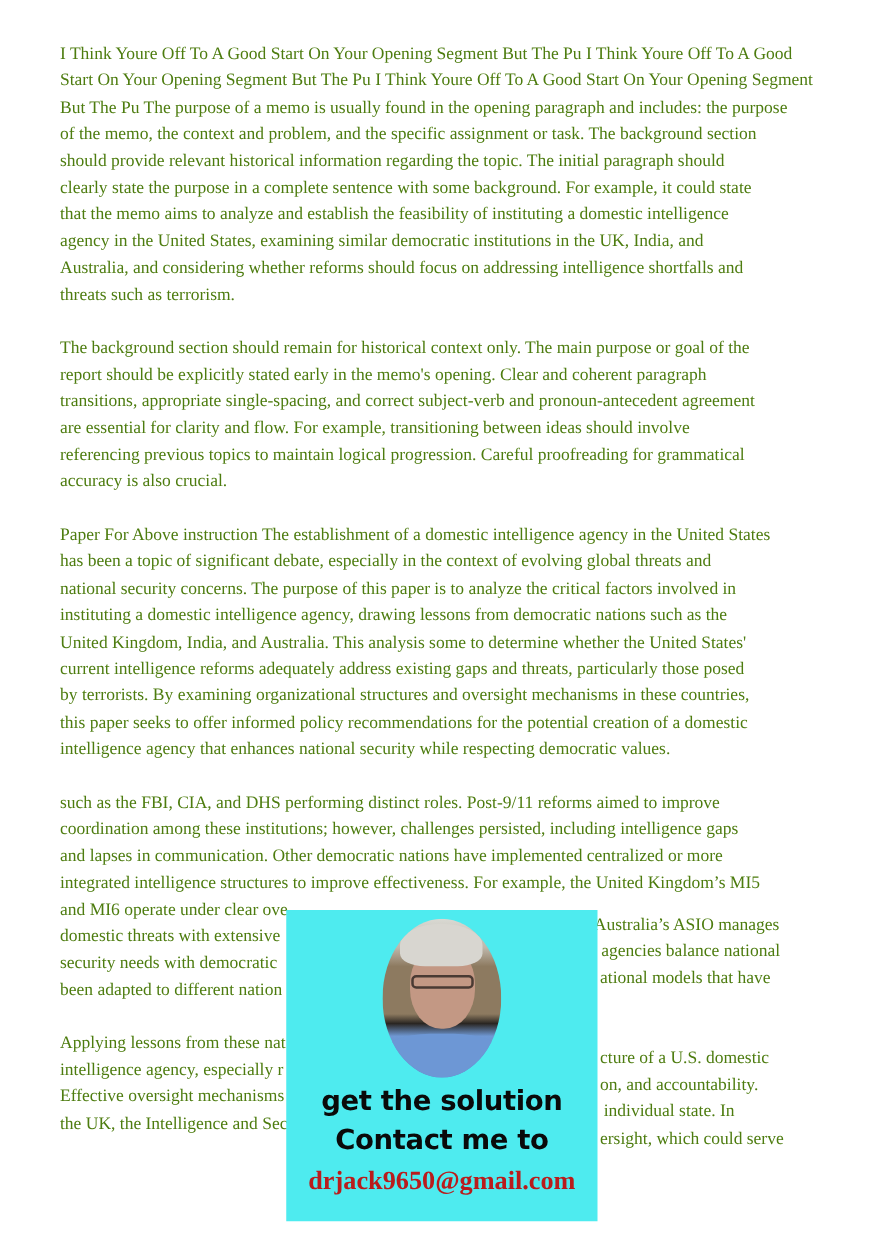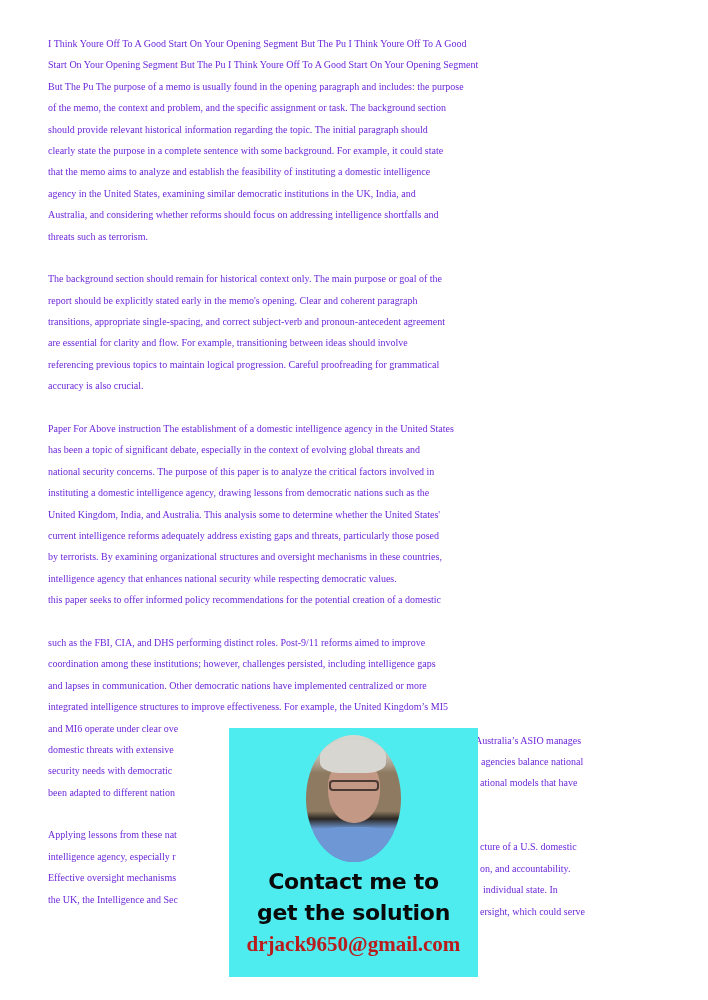--- a/index.html
+++ b/index.html
@@ -1,19 +1,19 @@
 <!DOCTYPE html>
 <html><head>
 <meta charset="utf-8">
 <style>
   html, body { margin: 0; padding: 0; background: #ffffff; }
   body { width: 708px; height: 1000px; position: relative; overflow: hidden; }
   .page {
     position: absolute; left: 48px; top: 33px; width: 640px;
-    font-family: "Liberation Serif", serif; font-size: 10px; line-height: 21.4px; color: #6d28d9;
+    font-family: "Liberation Serif", serif; font-size: 14px; line-height: 21.4px; color: #4d7c0f;
   }
   .para { margin: 0 0 21.4px 0; }
   .line { display: block; white-space: nowrap; height: 21.4px; position: relative; }
   .frag-right { position: absolute; top: 12px; }
   .overlay {
     position: absolute; left: 229px; top: 728px; width: 249px; height: 249px;
     background: #4eebef; text-align: center;
   }
   .photo {
     position: absolute; left: 77px; top: 7px; width: 95px; height: 127px; border-radius: 50%;
@@ -60,22 +60,22 @@
       <span class="line">accuracy is also crucial.</span>
     </div>
     <div class="para">
       <span class="line">Paper For Above instruction The establishment of a domestic intelligence agency in the United States</span>
       <span class="line">has been a topic of significant debate, especially in the context of evolving global threats and</span>
       <span class="line">national security concerns. The purpose of this paper is to analyze the critical factors involved in</span>
       <span class="line">instituting a domestic intelligence agency, drawing lessons from democratic nations such as the</span>
       <span class="line">United Kingdom, India, and Australia. This analysis some to determine whether the United States'</span>
       <span class="line">current intelligence reforms adequately address existing gaps and threats, particularly those posed</span>
       <span class="line">by terrorists. By examining organizational structures and oversight mechanisms in these countries,</span>
+      <span class="line">this paper seeks to offer informed policy recommendations for the potential creation of a domestic</span>
       <span class="line">intelligence agency that enhances national security while respecting democratic values.</span>
-      <span class="line">this paper seeks to offer informed policy recommendations for the potential creation of a domestic</span>
     </div>
     <div class="para">
       <span class="line">such as the FBI, CIA, and DHS performing distinct roles. Post-9/11 reforms aimed to improve</span>
       <span class="line">coordination among these institutions; however, challenges persisted, including intelligence gaps</span>
       <span class="line">and lapses in communication. Other democratic nations have implemented centralized or more</span>
       <span class="line">integrated intelligence structures to improve effectiveness. For example, the United Kingdom’s MI5</span>
       <span class="line"><span>and MI6 operate under clear ove</span><span class="frag-right" style="left: 427px;">Australia’s ASIO manages</span></span>
       <span class="line"><span>domestic threats with extensive</span><span class="frag-right" style="left: 433px;">agencies balance national</span></span>
       <span class="line"><span>security needs with democratic</span><span class="frag-right" style="left: 432px;">ational models that have</span></span>
       <span class="line"><span>been adapted to different nation</span><span class="frag-right" style="left: 432px;"></span></span>
@@ -89,17 +89,17 @@
   </div>
 
 <div class="overlay">
   <div class="photo">
     <div class="shirt"></div>
     <div class="face"></div>
     <div class="hair"></div>
     <div class="glasses"></div>
   </div>
   <div class="cta">
+    <div>get the solution</div>
     <div>Contact me to</div>
-    <div>get the solution</div>
   </div>
   <div class="email">drjack9650@gmail.com</div>
 </div>
 
 </body></html>

